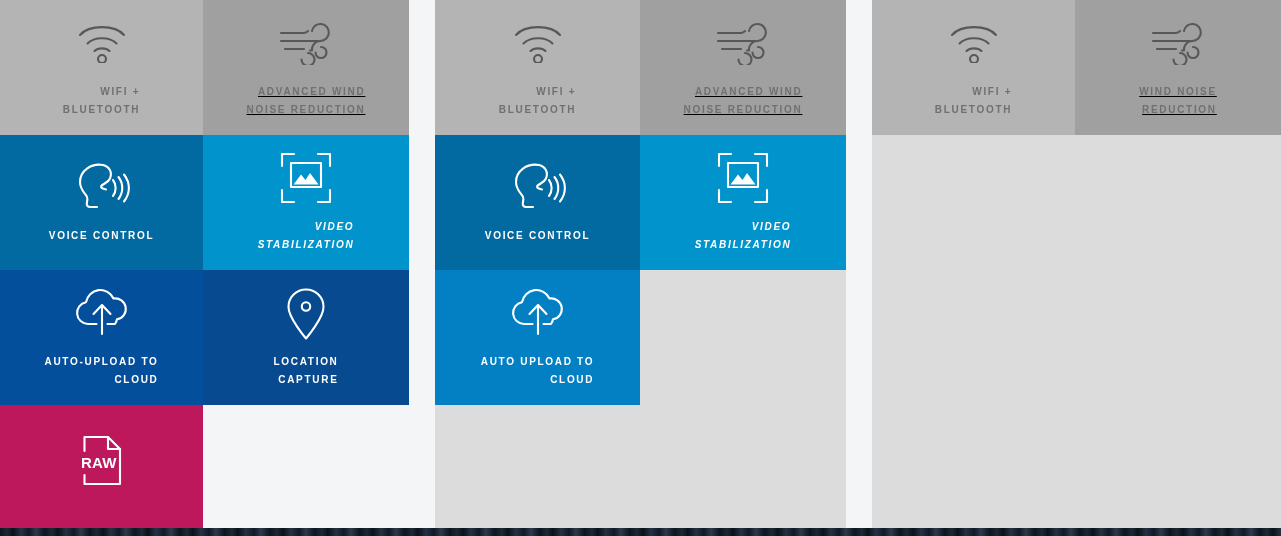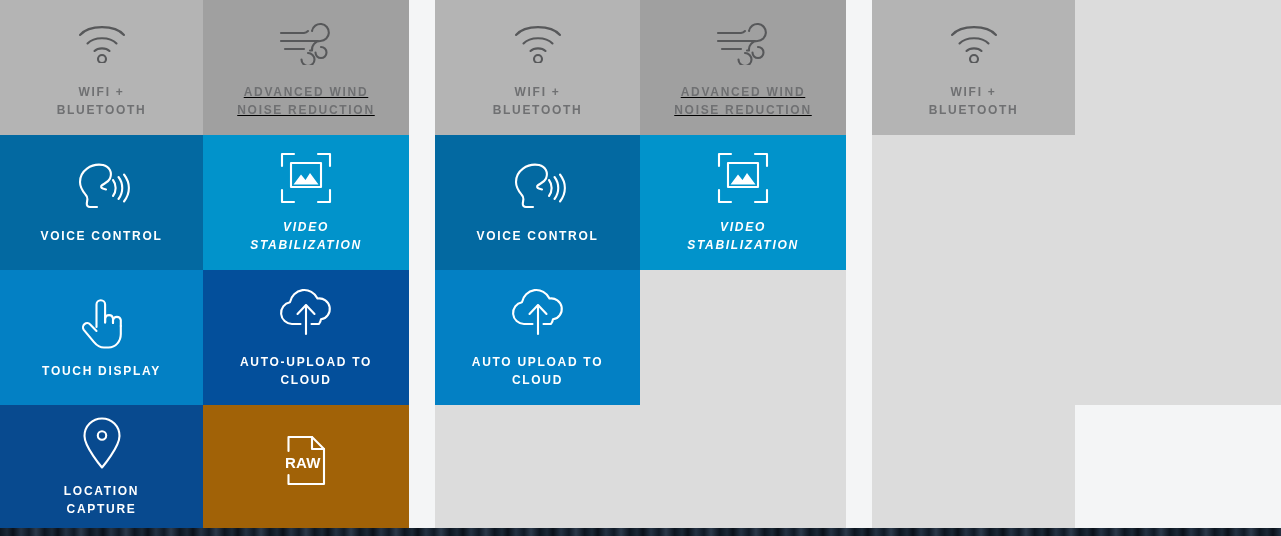--- a/index.html
+++ b/index.html
@@ -54,41 +54,41 @@
     overflow: hidden;
   }
   .tile .icon {
     display: block;
     height: 52px;
     margin-bottom: 14px;
     line-height: 0;
   }
   .tile .icon svg { display: block; }
   .tile .label {
-    font-size: 12px;
+    font-size: 10px;
     letter-spacing: 1.7px;
     line-height: 18px;
     font-weight: 600;
-    text-align: center;
+    text-align: right;
     text-transform: uppercase;
     white-space: pre-line;
   }
 
   
   .t-gray-light { background: #b4b4b4; }
   .t-gray-dark  { background: #a0a0a0; text-decoration: underline; }
   .t-gray-light .label, .t-gray-dark .label { color: #6f7072; }
   .t-gray-light .ic, .t-gray-dark .ic { stroke: #57585a; }
 
   .t-blue1 { background: #0369a1; }
   .t-blue2 { background: #0193cb; font-style: italic; }
   .t-blue3 { background: #0380c4; }
   .t-blue4 { background: #034f9b; }
   .t-blue5 { background: #084a8f; }
-  .t-blue6 { background: #a16207; }
+  .t-blue6 { background: #be185d; }
   .t-blue1 .label, .t-blue2 .label, .t-blue3 .label,
   .t-blue4 .label, .t-blue5 .label, .t-blue6 .label { color: #ffffff; }
   .t-blue1 .ic, .t-blue2 .ic, .t-blue3 .ic,
   .t-blue4 .ic, .t-blue5 .ic, .t-blue6 .ic { stroke: #ffffff; }
 
   .t-empty { background: #dcdcdc; }
 
   .ic { fill: none; stroke-width: 2.1; stroke-linecap: round; stroke-linejoin: round; }
   .ic-fill-white { fill: #ffffff; stroke: none; }
   .rawtext { font-family: "Liberation Sans", sans-serif; font-size: 15px; font-weight: 700; fill: #ffffff; stroke: none; letter-spacing: .2px; }
@@ -143,31 +143,20 @@
             <path class="ic" d="M38 2 H50 V14"></path>
             <path class="ic" d="M50 38 V50 H38"></path>
             <path class="ic" d="M14 50 H2 V38"></path>
             <rect class="ic" x="11" y="11" width="30" height="24"></rect>
             <path class="ic-fill-white" d="M13.5 32.5 L21 22.5 L25.5 28 L30 21 L38.5 32.5 Z"></path>
           </svg>
         </span>
         <div class="label">VIDEO
 STABILIZATION</div>
       </div>
-      <div class="tile t-blue3">
-        <span class="icon">
-          <svg width="48" height="54" viewBox="0 0 48 54">
-            <path class="ic" d="M18.5 31 V8.5 A4.3 4.3 0 0 1 27.1 8.5 V26.5"></path>
-            <path class="ic" d="M27.1 26.5 V22.5 A4 4 0 0 1 35 22.5 V27"></path>
-            <path class="ic" d="M35 27 V24 A4 4 0 0 1 42.8 24 V30"></path>
-            <path class="ic" d="M42.8 30 V38 C42.8 45, 38 51.5, 30.5 51.5 H26 C21 51.5, 18.6 49.2, 15.8 45.8 L5.8 33.8 A4.2 4.2 0 0 1 12.2 28.4 L18.5 35"></path>
-          </svg>
-        </span>
-        <div class="label">TOUCH DISPLAY</div>
-      </div>
       <div class="tile t-blue4">
         <span class="icon">
           <svg width="56" height="50" viewBox="0 0 56 50">
             <path class="ic" stroke-width="3" d="M22.5 37 H14 A11 11 0 0 1 12 15.2 A14.5 14.5 0 0 1 39.5 11.5 A10.5 10.5 0 0 1 43 32.3 A11 11 0 0 1 41 37 H33.5"></path>
             <path class="ic" stroke-width="3" d="M28 47 V18.5"></path>
             <path class="ic" stroke-width="3" d="M19.5 27 L28 18 L36.5 27"></path>
           </svg>
         </span>
         <div class="label">AUTO-UPLOAD TO
 CLOUD</div>
@@ -267,20 +256,34 @@
           <svg width="54" height="46" viewBox="0 0 54 46">
             <path class="ic" d="M5 18 C14 7.5, 40 7.5, 49 18"></path>
             <path class="ic" d="M12.5 26.5 C19 19.5, 35 19.5, 41.5 26.5"></path>
             <path class="ic" d="M19.5 34 C23 30.5, 31 30.5, 34.5 34"></path>
             <circle class="ic" cx="27" cy="42" r="4"></circle>
           </svg>
         </span>
         <div class="label">WIFI +
 BLUETOOTH</div>
       </div>
+      <div class="tile t-gray-dark">
+        <span class="icon">
+          <svg width="58" height="48" viewBox="0 0 58 48">
+            <path class="ic" d="M4 16 H27 A6.5 6.5 0 0 0 31 14"></path>
+            <path class="ic" d="M4 24 H41"></path>
+            <path class="ic" d="M8 32 H27"></path>
+            <path class="ic" d="M35 14 A8.5 8.5 0 1 1 43.5 24 A8.5 8.5 0 0 0 35 33.5 H33"></path>
+            <path class="ic" d="M31 36 A6.5 6.5 0 1 1 24.5 42.5"></path>
+            <path class="ic" d="M44 30 A5.5 5.5 0 1 1 38.5 35.5"></path>
+          </svg>
+        </span>
+        <div class="label">WIND NOISE
+REDUCTION</div>
+      </div>
       <div class="tile t-empty"></div>
       <div class="tile t-empty"></div>
       <div class="tile t-empty"></div>
       <div class="tile t-empty"></div>
       <div class="tile t-empty"></div>
       <div class="tile t-empty"></div>
     </div>
   <div class="photo-strip"></div>
 </div>
 

